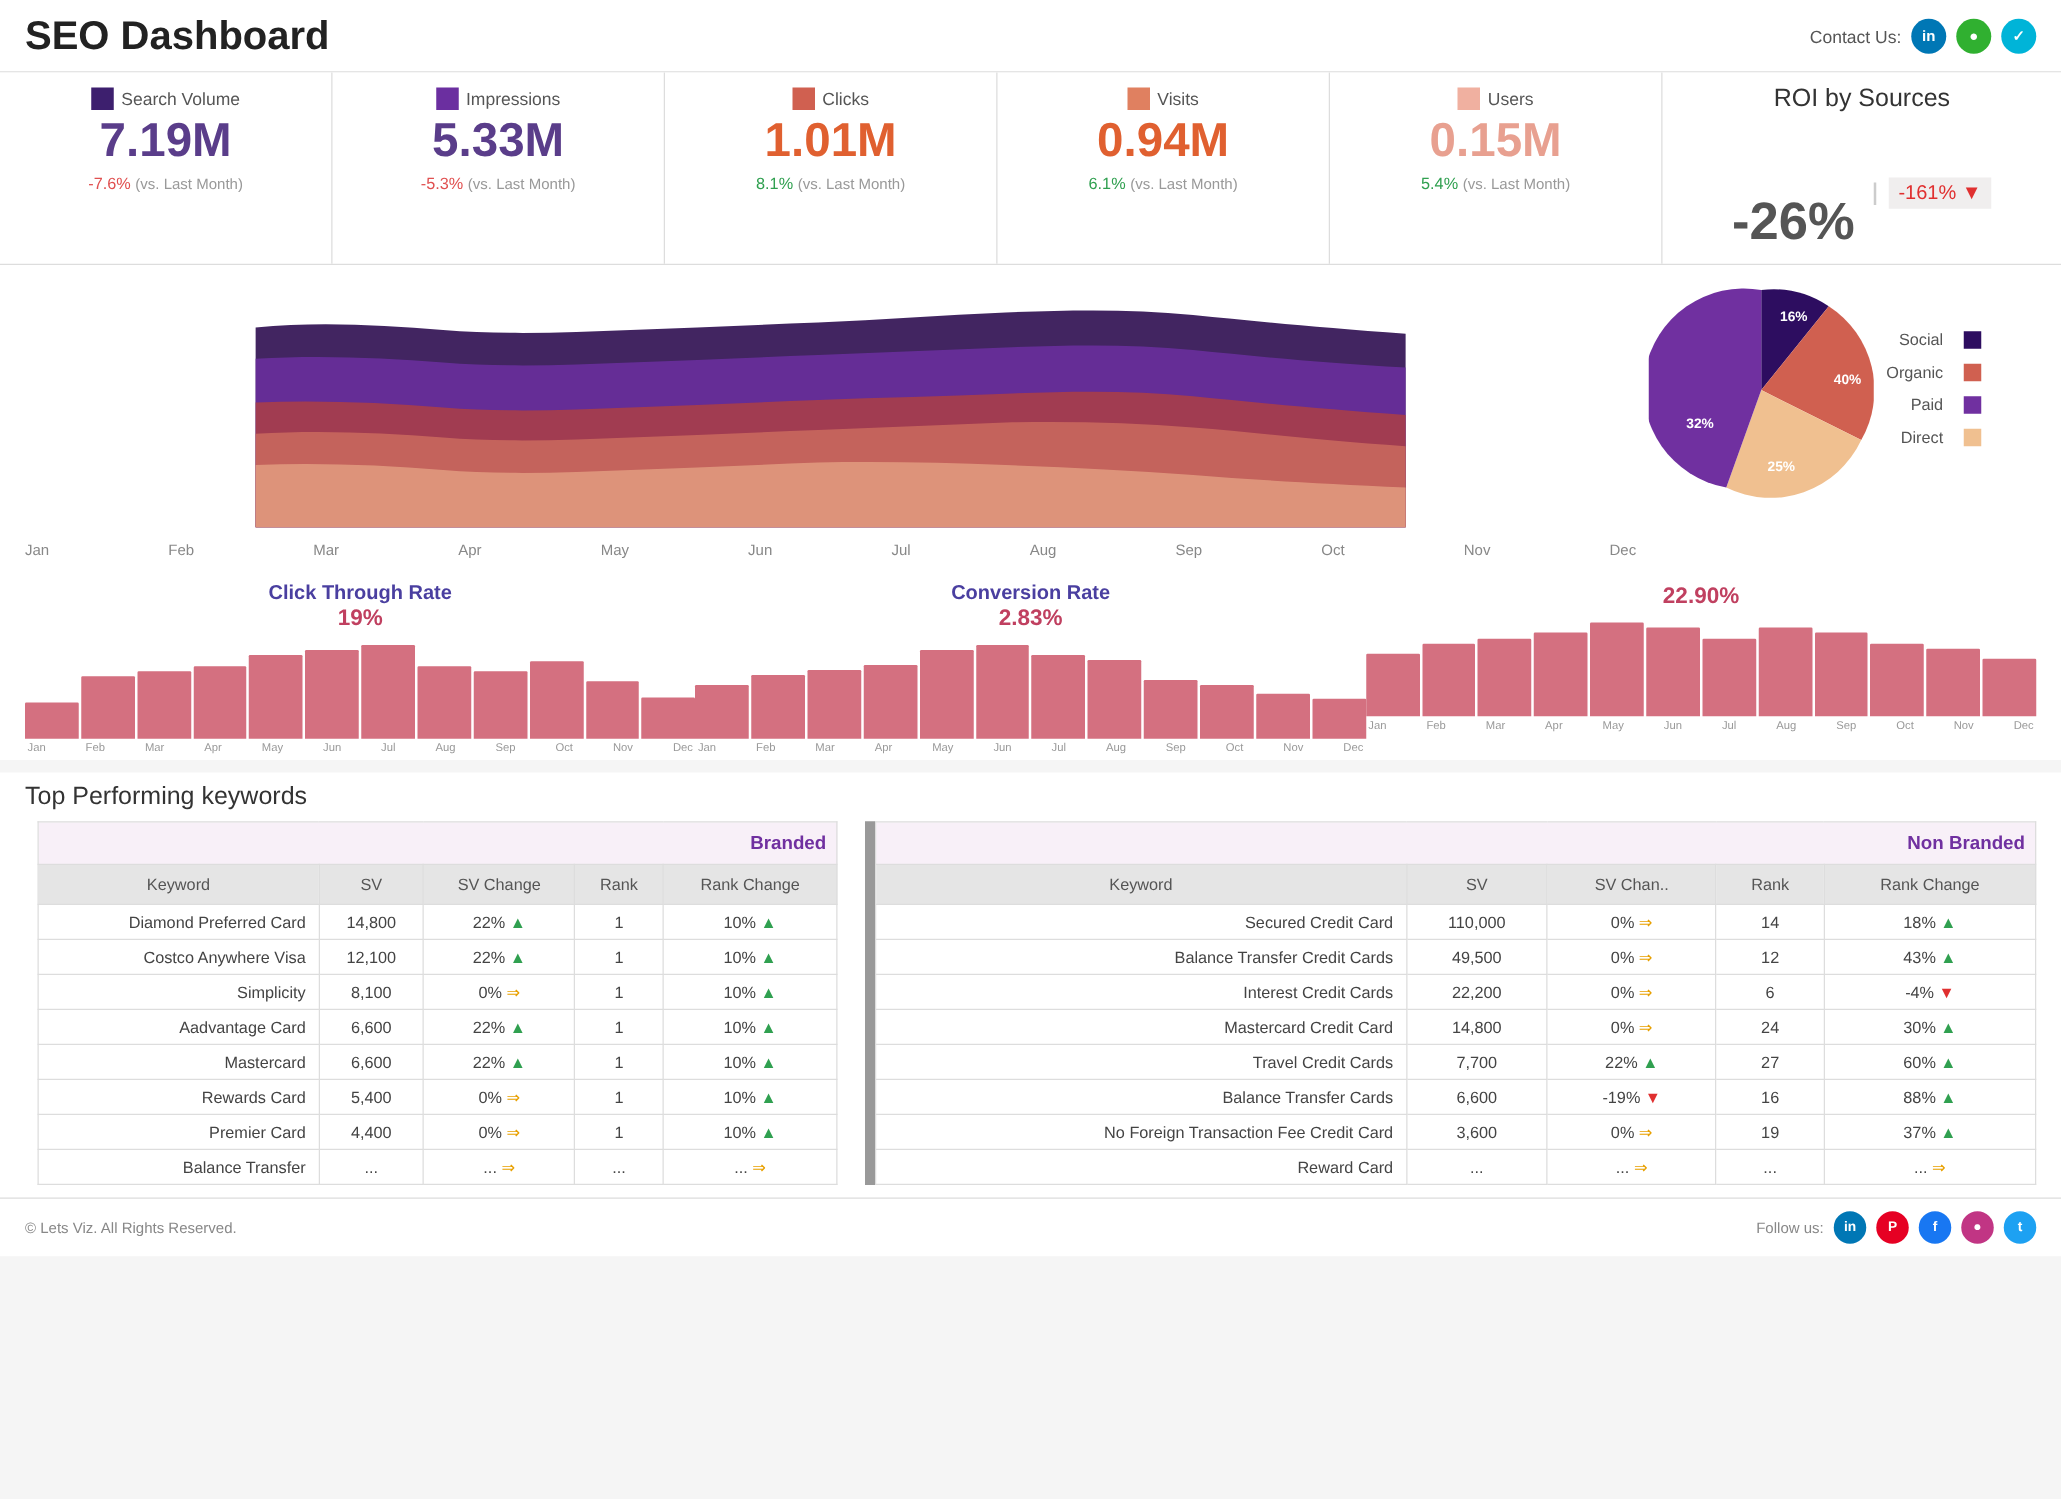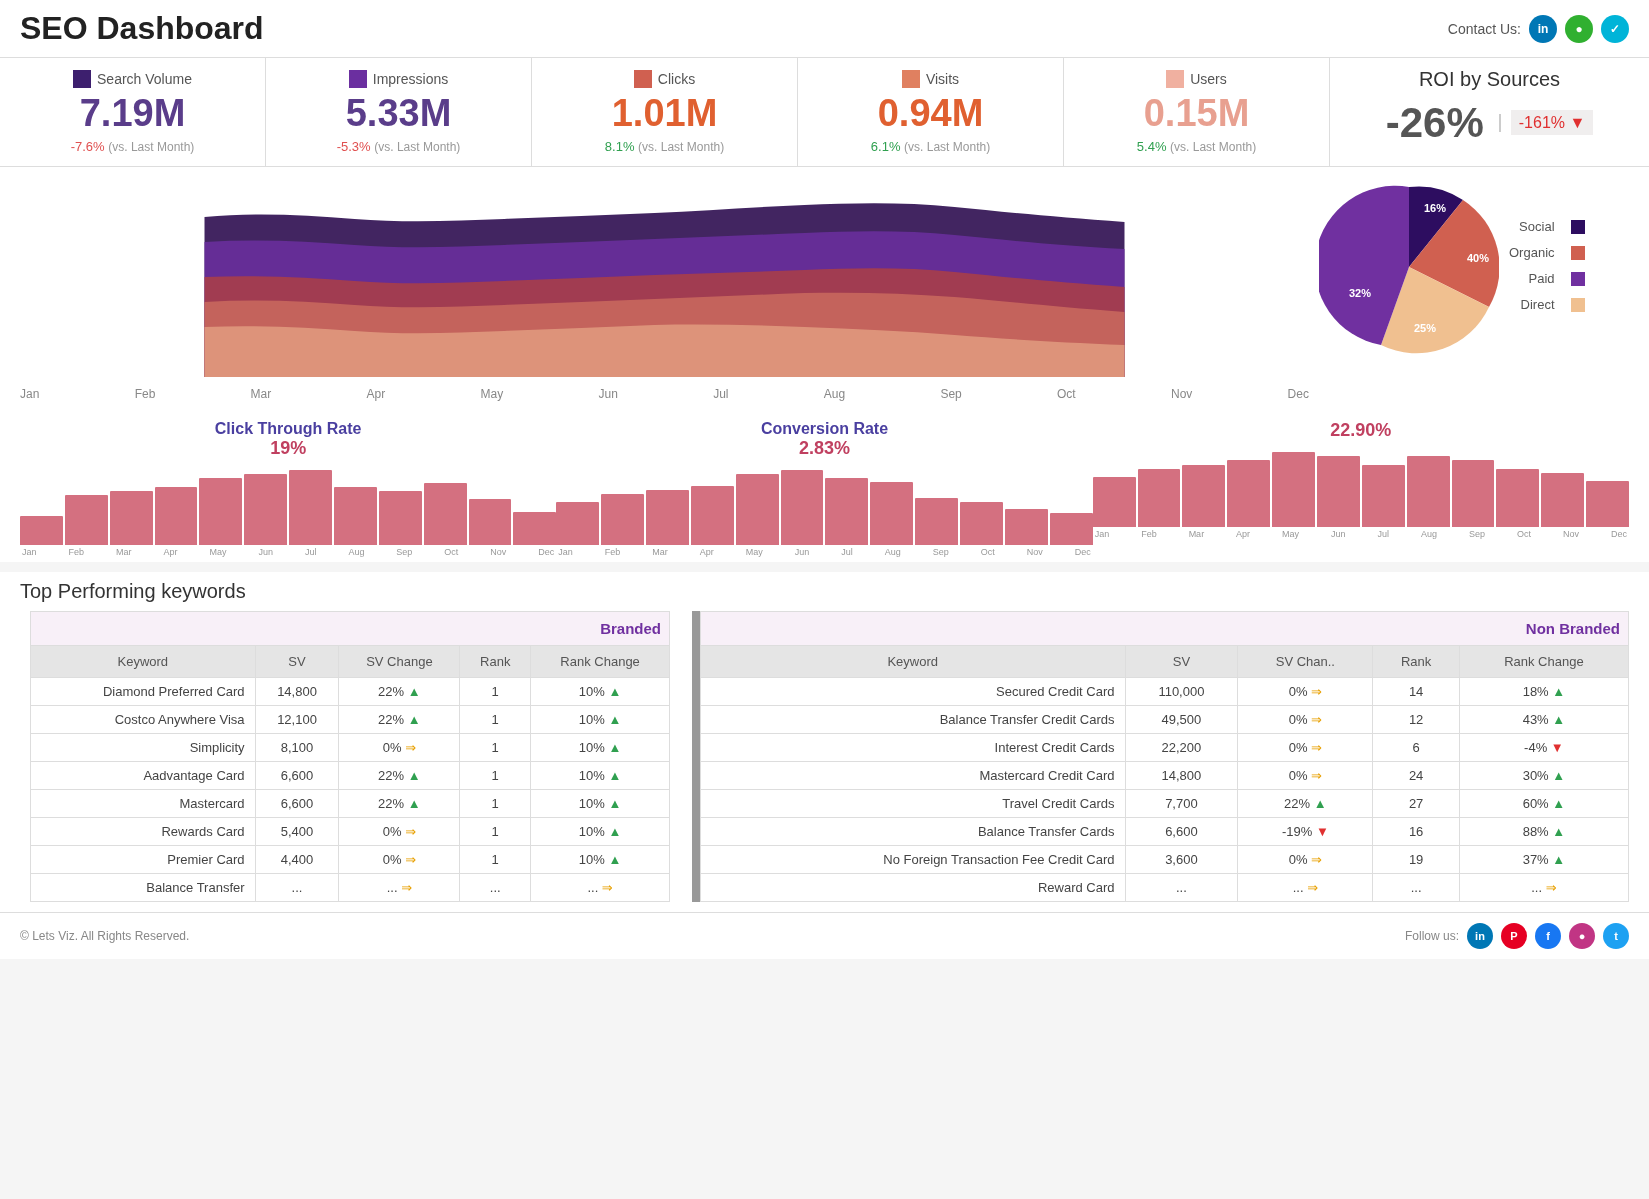--- a/index.html
+++ b/index.html
@@ -17,23 +17,23 @@
     .metric-item:last-child { border-right: none; }
     .metric-label-row { display: flex; align-items: center; gap: 6px; justify-content: center; font-size: 14px; color: #555; }
     .metric-color-box { width: 18px; height: 18px; display: inline-block; }
     .metric-value { font-size: 38px; font-weight: bold; color: #5a3d8a; margin: 4px 0; }
     .metric-value.orange { color: #e06030; }
     .metric-value.peach { color: #e8a090; }
     .metric-change { font-size: 13px; }
     .change-negative { color: #e05050; }
     .change-positive { color: #30a050; }
     .change-muted { color: #999; font-size: 12px; }
-    .roi-title { font-size: 20px; color: #333; margin-bottom: 8px; }
+    .roi-title { font-size: 20px; color: #333; margin-bottom: 18px; }
     .roi-main { display: flex; align-items: center; justify-content: center; gap: 15px; }
-    .roi-big { font-size: 42px; color: #555; font-weight: bold; }
+    .roi-big { font-size: 42px; color: #555; font-weight: bold; margin-top: 44px; }
     .roi-sub { background: #f0eeee; padding: 4px 8px; font-size: 16px; color: #e03030; }
     .month-labels { display: flex; justify-content: space-between; padding: 4px 0; font-size: 12px; color: #888; margin-top: 2px; }
     .pie-legend-item { display: flex; align-items: center; gap: 16px; font-size: 13px; color: #555; margin-bottom: 3px; justify-content: flex-end; }
     .legend-color { width: 14px; height: 14px; display: inline-block; }
 
     
     .rates-section { display: flex; background: white; padding: 10px 20px 5px; }
     .rate-chart { flex: 1; text-align: center; }
     .rate-title { font-size: 16px; font-weight: bold; color: #4a3fa0; }
     .rate-value { font-size: 18px; font-weight: bold; color: #c04060; margin-bottom: 6px; }

